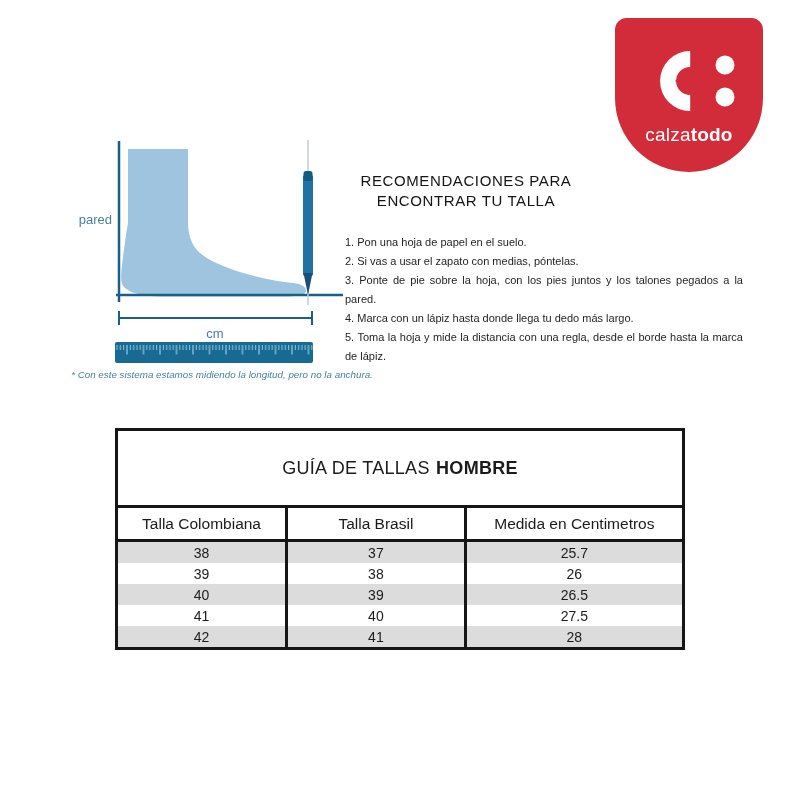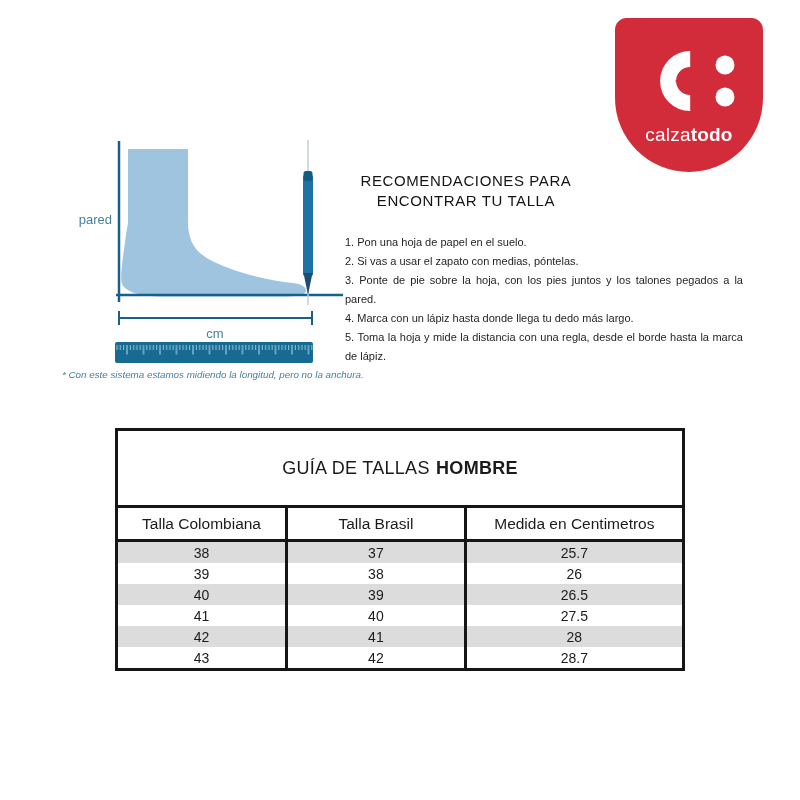--- a/index.html
+++ b/index.html
@@ -45,20 +45,21 @@
   }
   .diagram-label {
     fill: #47809F;
     font-family: "Liberation Sans", sans-serif;
     font-size: 13px;
   }
   .footnote {
     position: absolute;
     left: 62px; top: 369px;
     width: 320px;
+    text-align: center;
     font-style: italic;
     font-size: 9.8px;
     color: #47809F;
   }
 
   
   .reco-title {
     position: absolute;
     left: 345px; top: 171px;
     width: 242px;
@@ -234,21 +235,16 @@
       <tr>
         <td>41</td>
         <td>40</td>
         <td>27.5</td>
       </tr>
       <tr class="stripe">
         <td>42</td>
         <td>41</td>
         <td>28</td>
       </tr>
-      <tr>
-        <td>43</td>
-        <td>42</td>
-        <td>28.7</td>
-      </tr>
     </tbody>
   </table>
 
 </div>
 
 </body></html>

